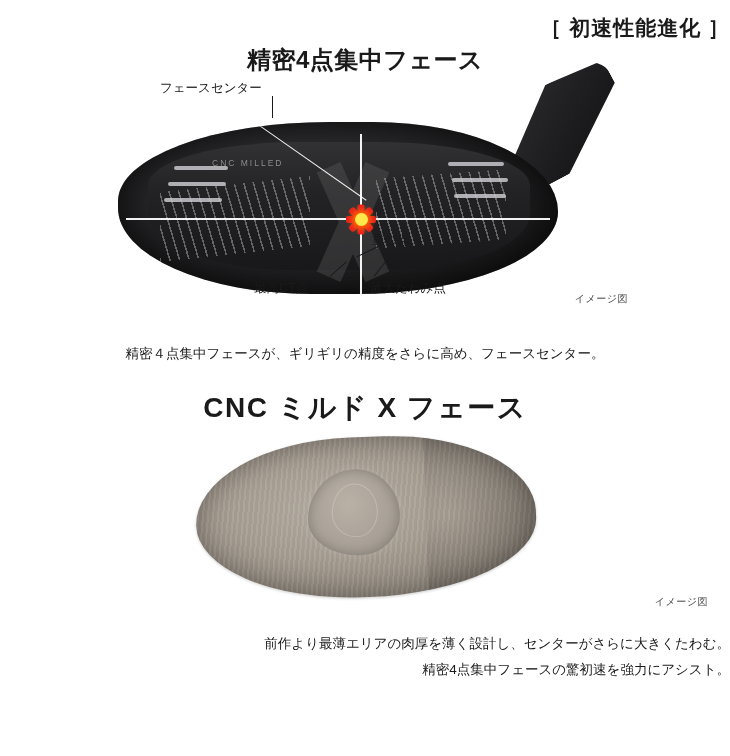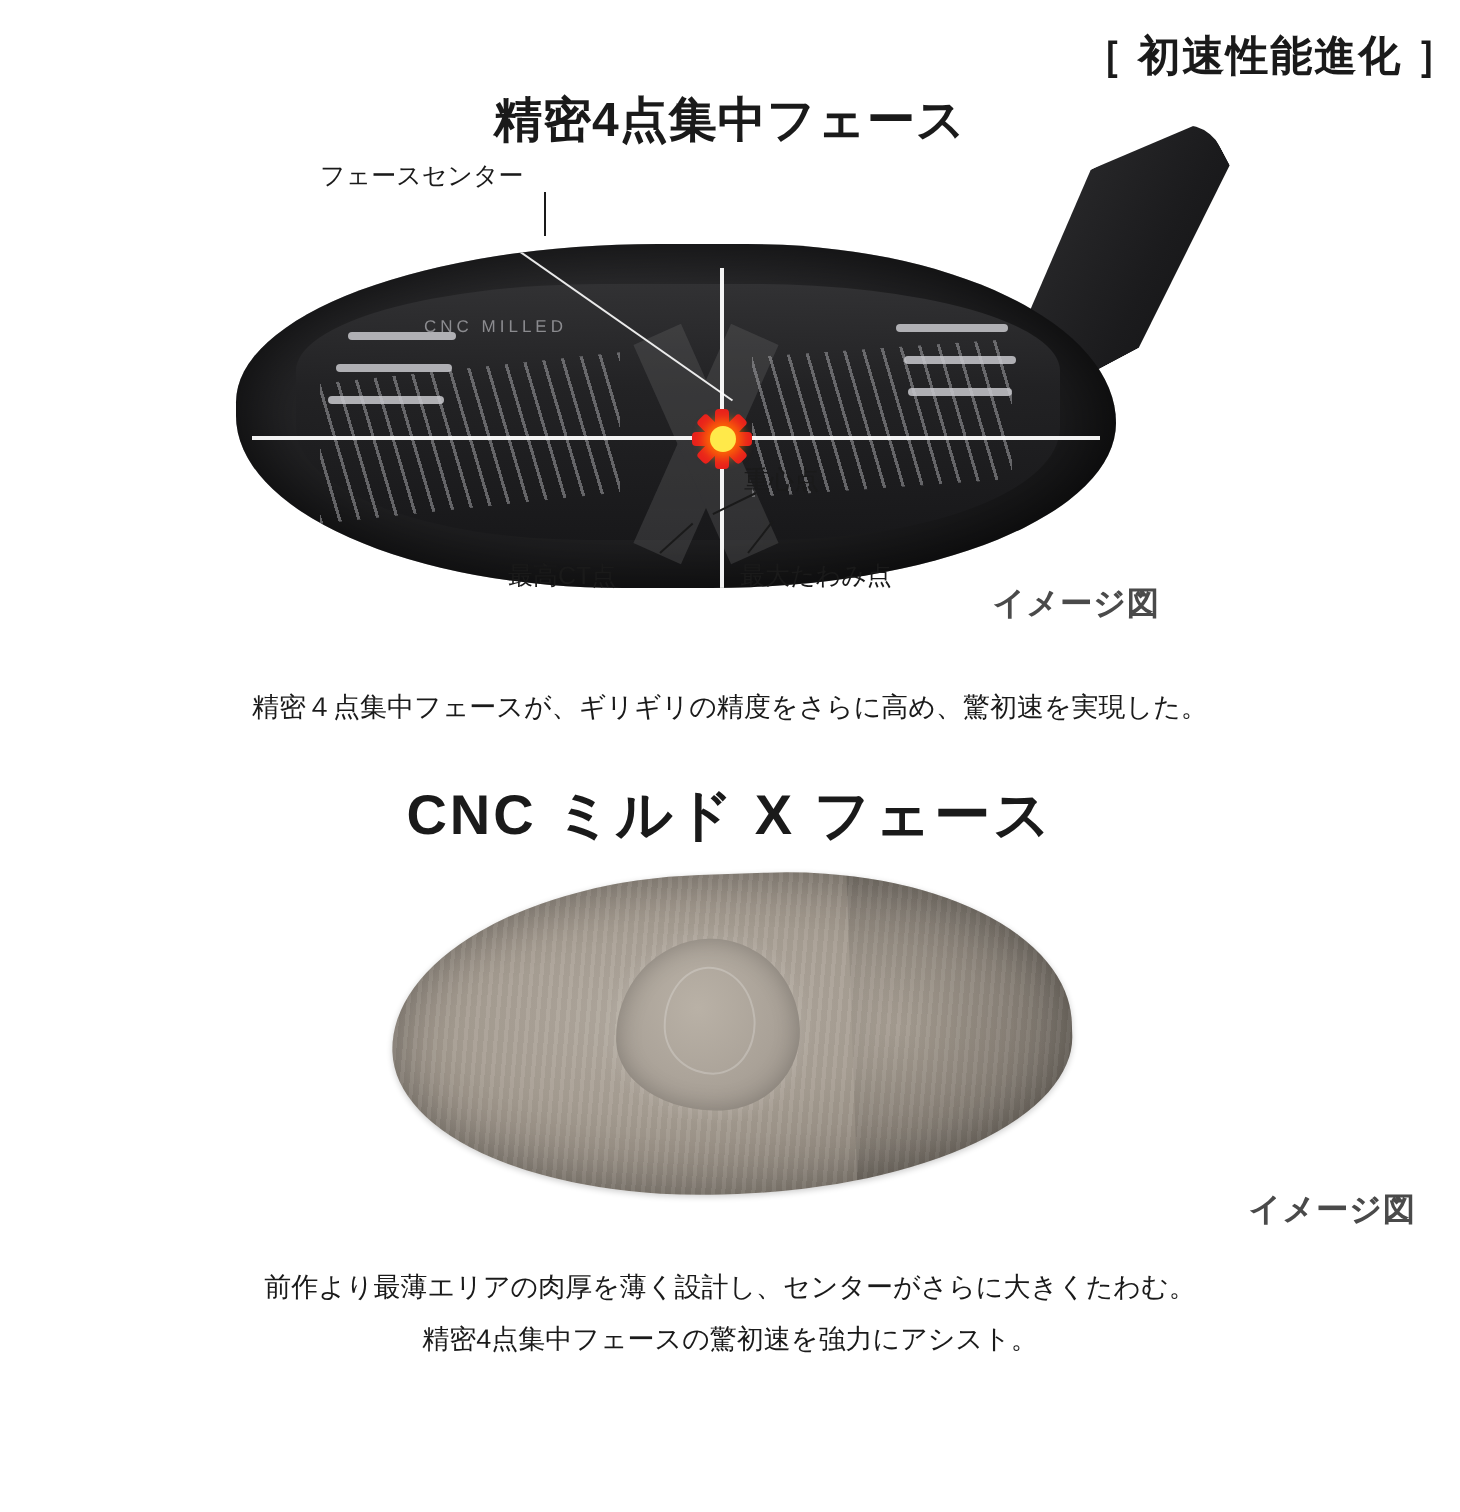--- a/index.html
+++ b/index.html
@@ -45,20 +45,21 @@
     letter-spacing: 1.5px;
     color: #1a1a1a;
   }
 
   
   .fig1-wrap {
     position: relative;
     width: 602px;
     height: 240px;
     margin-top: 4px;
+    padding-left: 48px;
   }
   .callout-top {
     position: absolute;
     left: 160px;
     top: 0px;
     font-size: 12.5px;
     color: #1a1a1a;
     white-space: nowrap;
   }
 
@@ -231,24 +232,23 @@
   .lbl-saidai   { left: 370px; top: 200px; }
 
   .leader {
     position: absolute;
     background: #1a1a1a;
     height: 1px;
   }
 
   .image-note {
     position: absolute;
-    font-size: 16px;
+    font-size: 10px;
     color: #4a4a4a;
     letter-spacing: 0.5px;
-    font-weight: bold;
   }
 
   
   .para {
     text-align: center;
     font-size: 13.5px;
     line-height: 1.85;
     color: #1a1a1a;
   }
 
@@ -306,21 +306,21 @@
     position: absolute;
     right: -10px;
     top: -10px;
     width: 120px;
     height: 180px;
     background: radial-gradient(ellipse at 20% 50%, rgba(0,0,0,0) 0%, rgba(0,0,0,0.22) 100%);
   }
 
   
   .footer-para {
-    text-align: center;
+    text-align: right;
     font-size: 13.5px;
     line-height: 1.9;
     color: #1a1a1a;
   }
 </style>
 </head>
 <body>
 
 <div class="page">
 
@@ -371,21 +371,21 @@
     <div class="lbl lbl-saikou">最高CT点</div>
     <div class="leader" style="left:330px; top:196px; width:22px; transform:rotate(-42deg); transform-origin:left center;"></div>
 
     <div class="lbl lbl-saidai">最大たわみ点</div>
     <div class="leader" style="left:374px; top:196px; width:20px; transform:rotate(-52deg); transform-origin:left center;"></div>
 
     <div class="image-note" style="right:22px; top:212px;">イメージ図</div>
   </div>
 
   <div style="margin-top:22px;">
-    <div class="para">精密４点集中フェースが、ギリギリの精度をさらに高め、驚初速を実現した。</div>
+    <div class="para">精密４点集中フェースが、ギリギリの精度をさらに高め、フェースセンター。</div>
   </div>
 
   <div class="title-cnc" style="margin-top:22px;">CNC ミルド X フェース</div>
 
   <div class="fig2-wrap">
     <div class="plate">
       <div class="sheen"></div>
       <div class="blob"></div>
       <div class="edge-dark"></div>
     </div>

